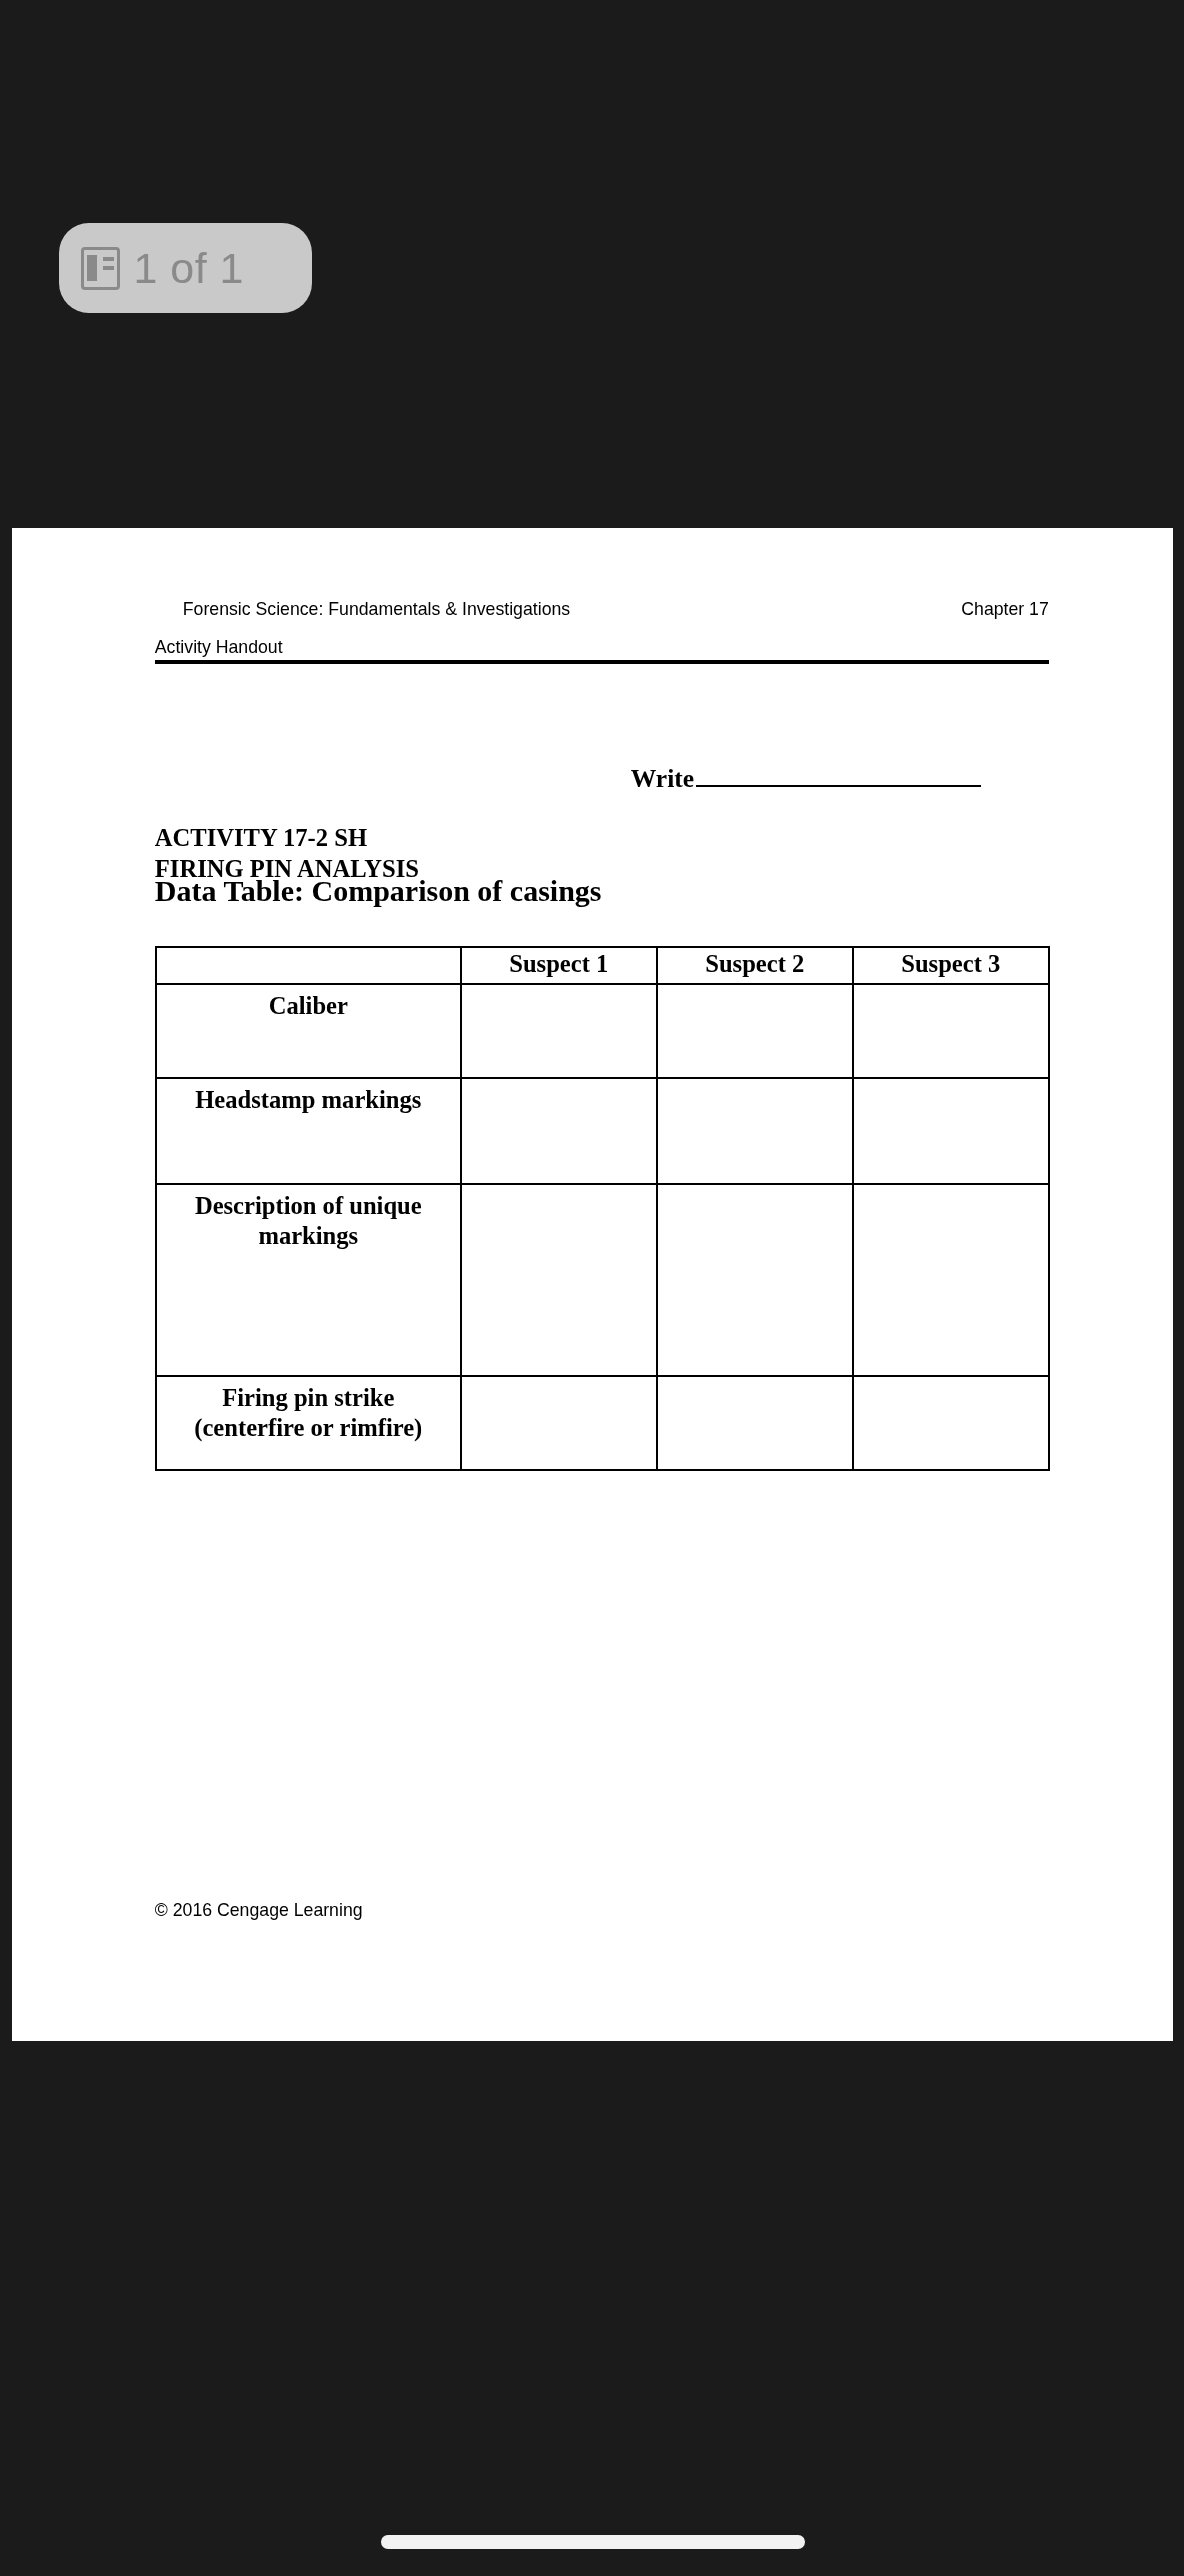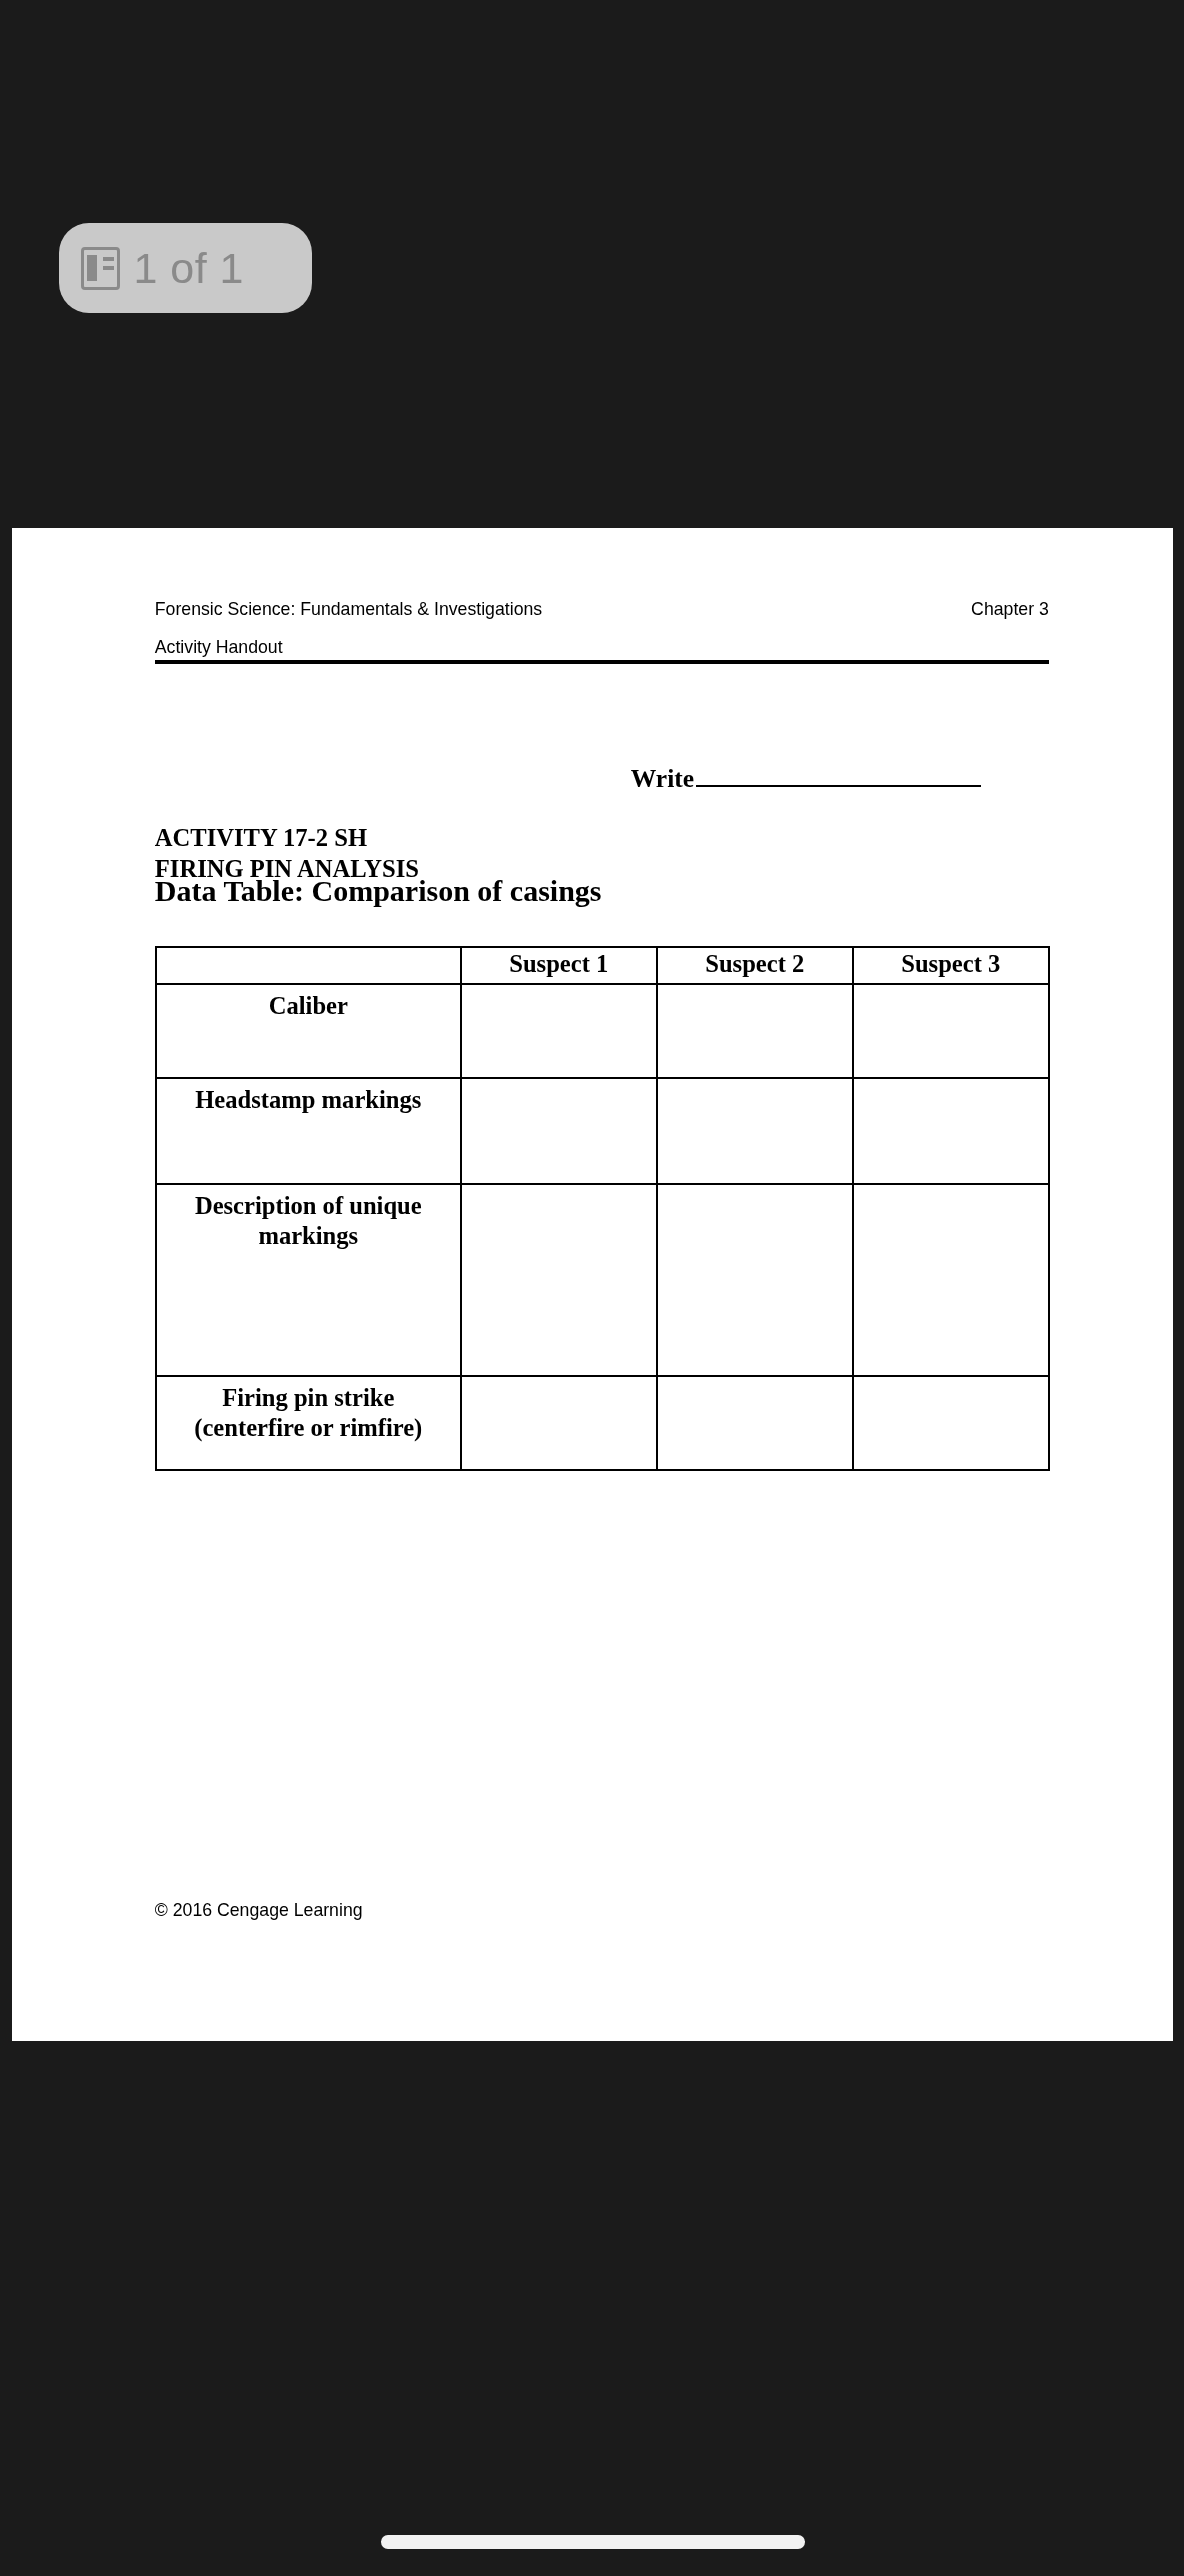--- a/index.html
+++ b/index.html
@@ -93,20 +93,21 @@
     top: 71px;
     width: 894px;
   }
   .doc-header .hdr-row {
     display: flex;
     justify-content: space-between;
     align-items: flex-end;
     font-size: 17.7px;
     color: #000;
     font-family: "Liberation Sans", sans-serif;
+    margin-left: 28px;
   }
   .doc-header .hdr-left-line2 {
     font-size: 17.7px;
     color: #000;
     margin-top: 17px;
   }
   .doc-header .rule {
     margin-top: 2px;
     height: 3.9px;
     background: #000;
@@ -231,21 +232,21 @@
   </span>
   <span class="label">1 of 1</span>
 </div>
 
 <div class="sheet">
   <div class="sheet-inner">
 
     <div class="doc-header">
       <div class="hdr-row">
         <span>Forensic Science: Fundamentals &amp; Investigations</span>
-        <span>Chapter 3</span>
+        <span>Chapter 17</span>
       </div>
       <div class="hdr-left-line2">Activity Handout</div>
       <div class="rule"></div>
     </div>
 
     <div class="name-line">
       <span>Write</span><span class="blank"></span>
     </div>
 
     <div class="activity-title">

